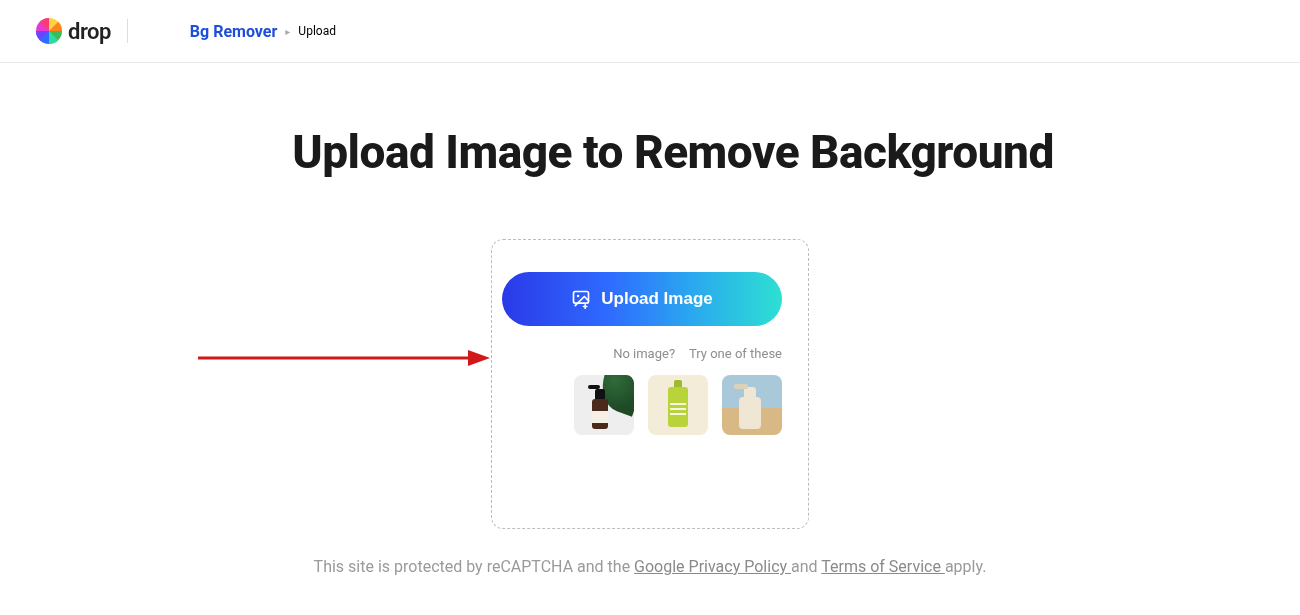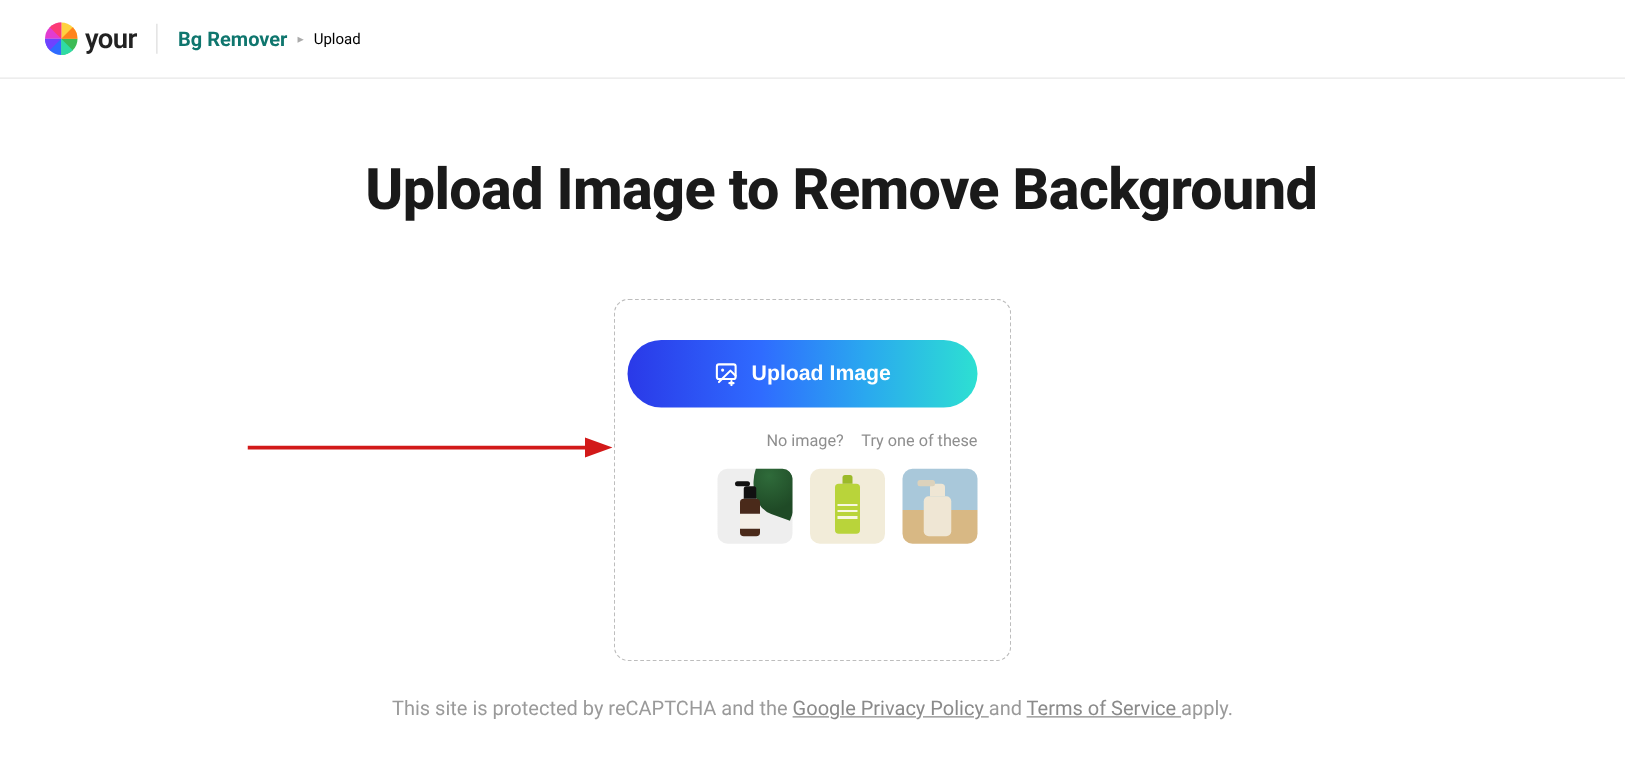--- a/index.html
+++ b/index.html
@@ -40,22 +40,23 @@
     margin: 0 16px;
   }
   .breadcrumb {
     display: flex;
     align-items: center;
     gap: 8px;
   }
   .crumb-main {
     font-size: 16px;
     font-weight: 700;
-    color: #0f766e;
-    cursor: pointer;
+    color: #1d4ed8;
+    cursor: pointer;
+    margin-left: 46px;
   }
   .crumb-sep {
     font-size: 10px;
     color: #aaa;
   }
   .crumb-sub {
     font-size: 12px;
     color: #000000;
   }
   
@@ -182,21 +183,21 @@
         <path d="M13 13 L13 -3 A16 16 0 0 1 29 13 Z" fill="#ffd23f"></path>
         <path d="M13 13 L29 13 A16 16 0 0 1 13 29 Z" fill="#3dbb56"></path>
         <path d="M13 13 L13 29 A16 16 0 0 1 -3 13 Z" fill="#2f6bff"></path>
         <path d="M13 13 L-3 13 A16 16 0 0 1 13 -3 Z" fill="#e23bd0"></path>
         <path d="M13 13 L24 2 A16 16 0 0 1 26 13 Z" fill="#ff7a1a" opacity="0.9"></path>
         <path d="M13 13 L2 2 A16 16 0 0 1 13 -3 Z" fill="#ff3b6b" opacity="0.9"></path>
         <path d="M13 13 L2 24 A16 16 0 0 1 -3 13 Z" fill="#7a3bff" opacity="0.85"></path>
         <path d="M13 13 L24 24 A16 16 0 0 1 13 29 Z" fill="#2de0b0" opacity="0.85"></path>
       </g>
     </svg>
-    <span class="logo-text">your</span>
+    <span class="logo-text">drop</span>
   </div>
   <div class="vbar"></div>
   <div class="breadcrumb">
     <span class="crumb-main">Bg Remover</span>
     <span class="crumb-sep">▸</span>
     <span class="crumb-sub">Upload</span>
   </div>
 </div>
 
 <div class="main">

